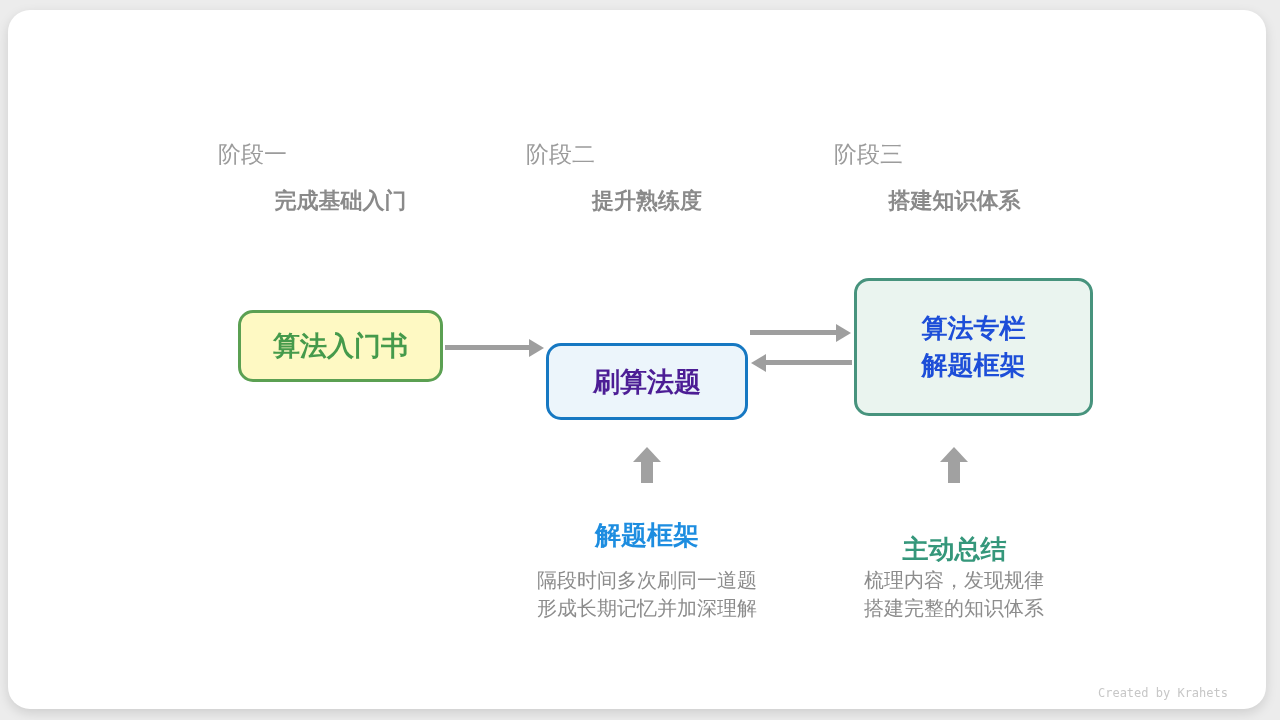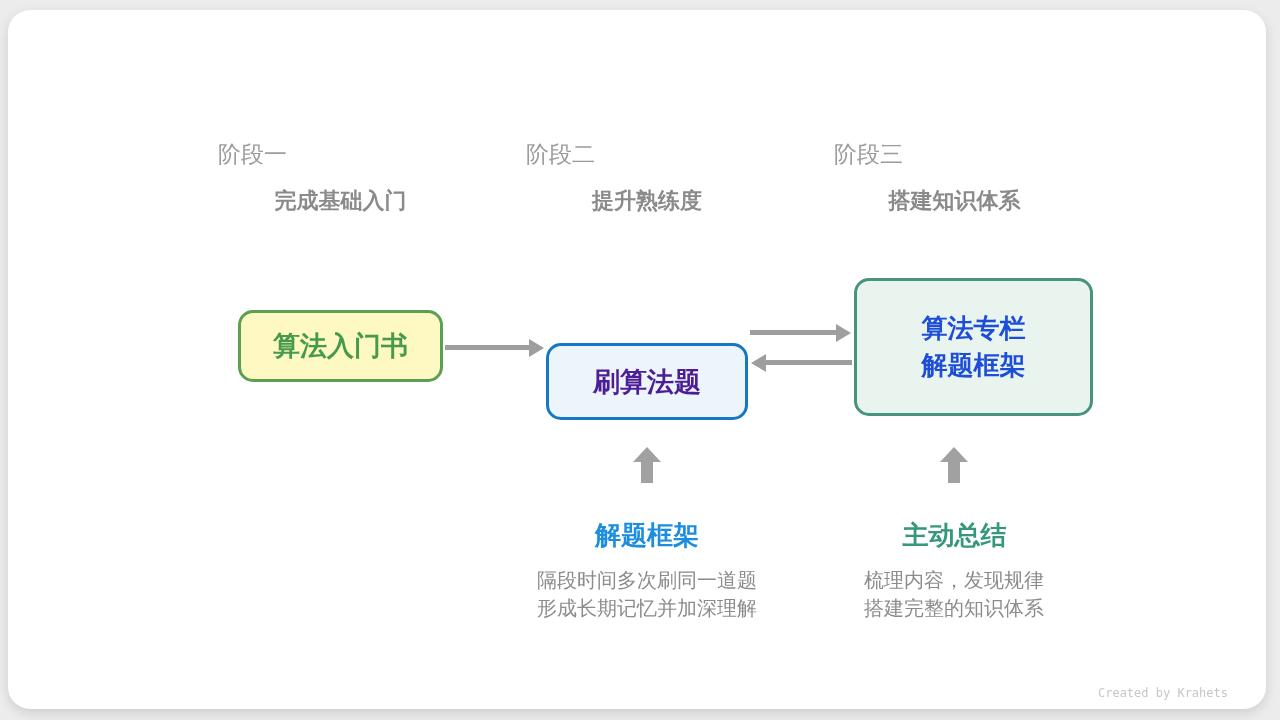--- a/index.html
+++ b/index.html
@@ -112,21 +112,21 @@
   .u1 { left: 625px; top: 437px; }
   .u2 { left: 932px; top: 437px; }
 
   .note-title {
     position: absolute; top: 508px;
     text-align: center;
     font-size: 26px;
     font-weight: bold;
   }
   .note-title.blue-t { color: #1d8de0; }
-  .note-title.teal-t { color: #35977b; }
+  .note-title.teal-t { color: #35977b; margin-top: 14px; }
 
   .note-desc {
     position: absolute; top: 556px;
     text-align: center;
     font-size: 20px;
     line-height: 28px;
     color: #8c8c8c;
   }
   .nd2 { left: 489px; width: 300px; }
   .nd3 { left: 796px; width: 300px; }

